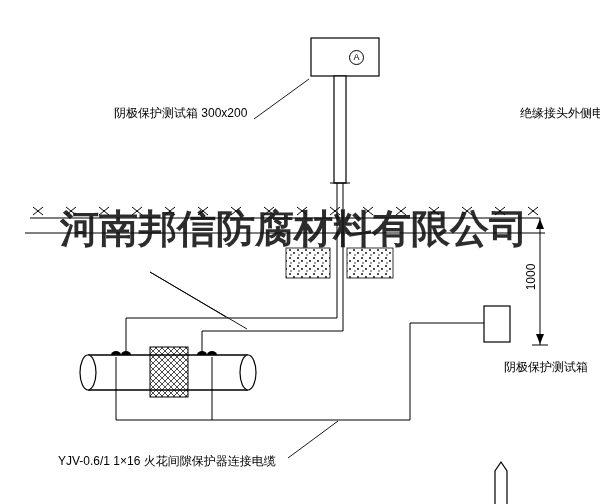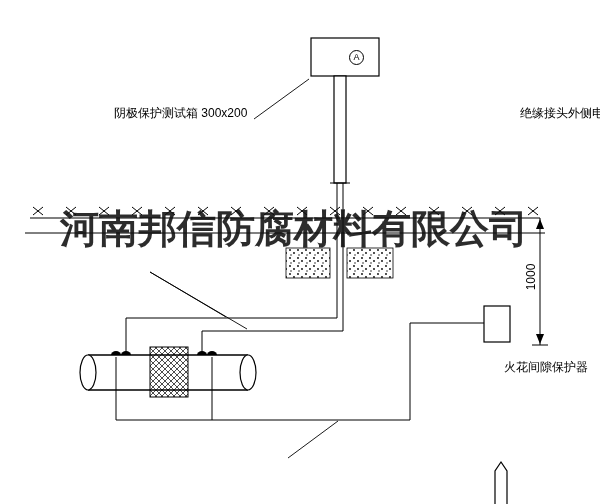--- a/index.html
+++ b/index.html
@@ -145,20 +145,21 @@
     <polyline points="495,504 495,471 501,462 507,471 507,504" fill="none" stroke="#000" stroke-width="1.2"></polyline>
   </svg>
 
   <div id="meter-circle">A</div>
 
   <div class="lbl" id="lbl-test-box">阴极保护测试箱 300x200</div>
 
   <div class="lbl" id="lbl-right-cable">绝缘接头外侧电缆</div>
 
 
-  <div class="lbl" id="lbl-spark">火花间隙保护器</div>
+  <div class="lbl" id="lbl-spark">阴极保护测试箱</div>
 
+  <div class="lbl" id="lbl-conn">YJV-0.6/1 1×16  火花间隙保护器连接电缆</div>
 
   <div class="lbl" id="lbl-dim">1000</div>
 
   <div id="watermark">河南邦信防腐材料有限公司</div>
 
 </div>
 
 </body></html>

